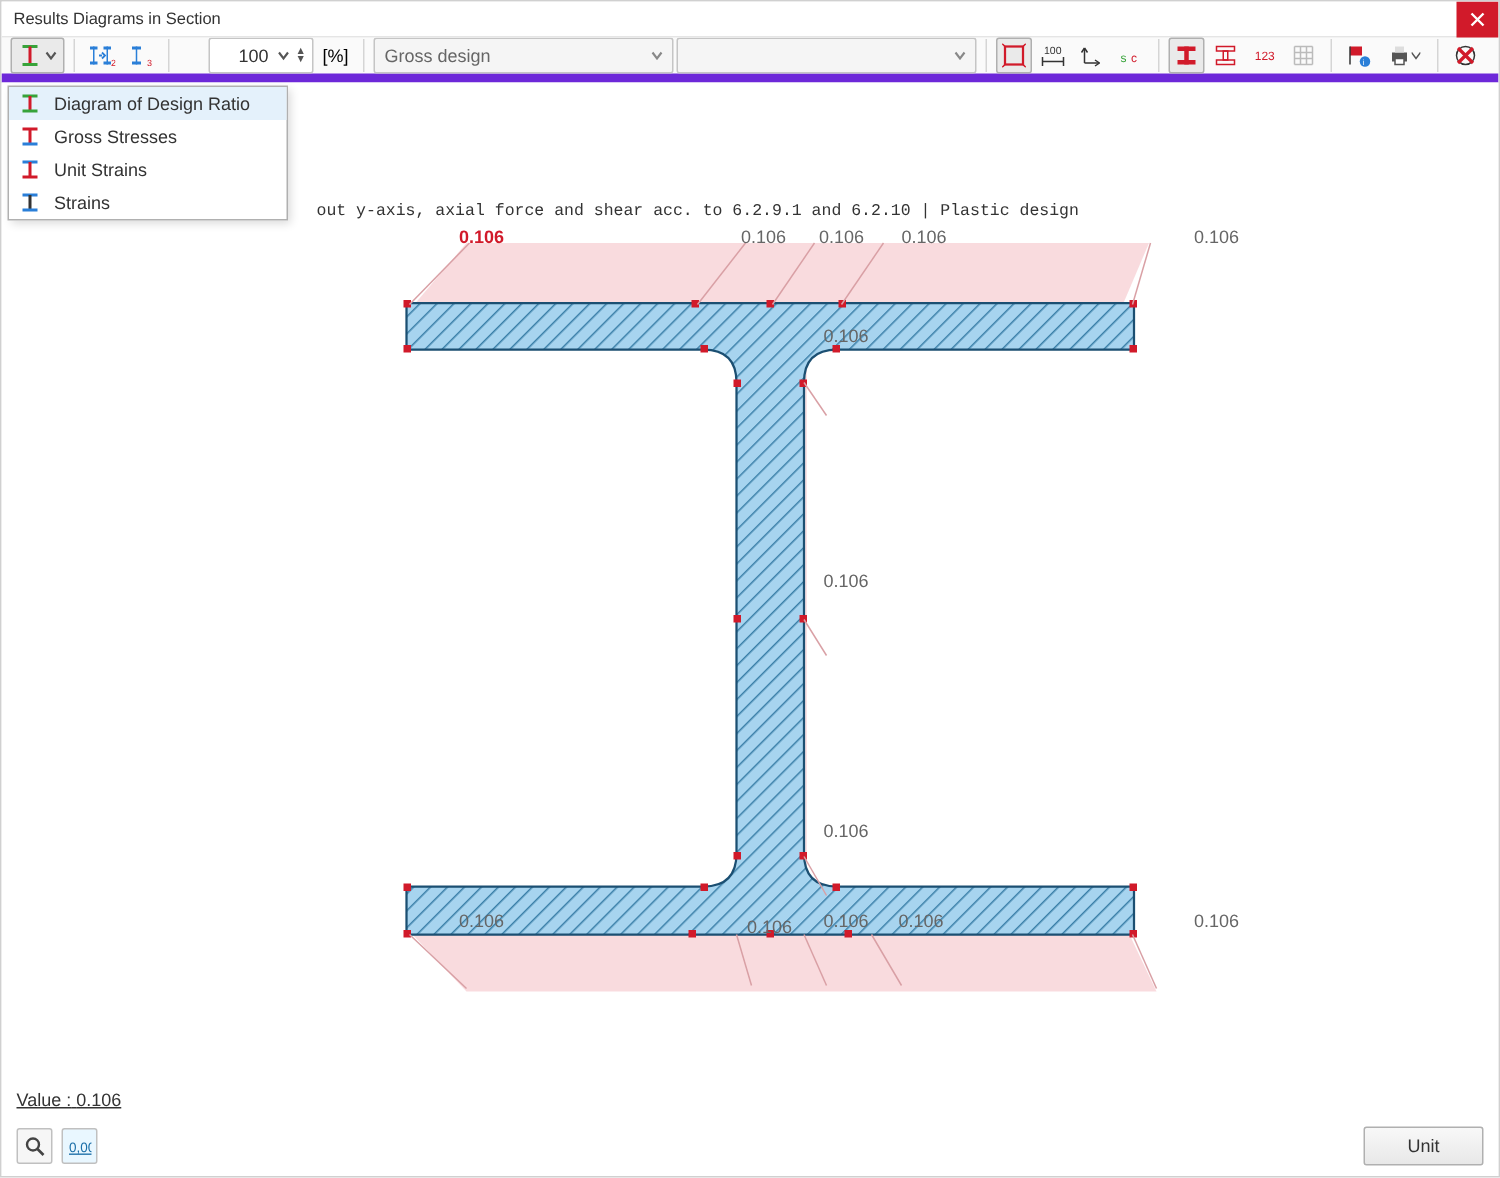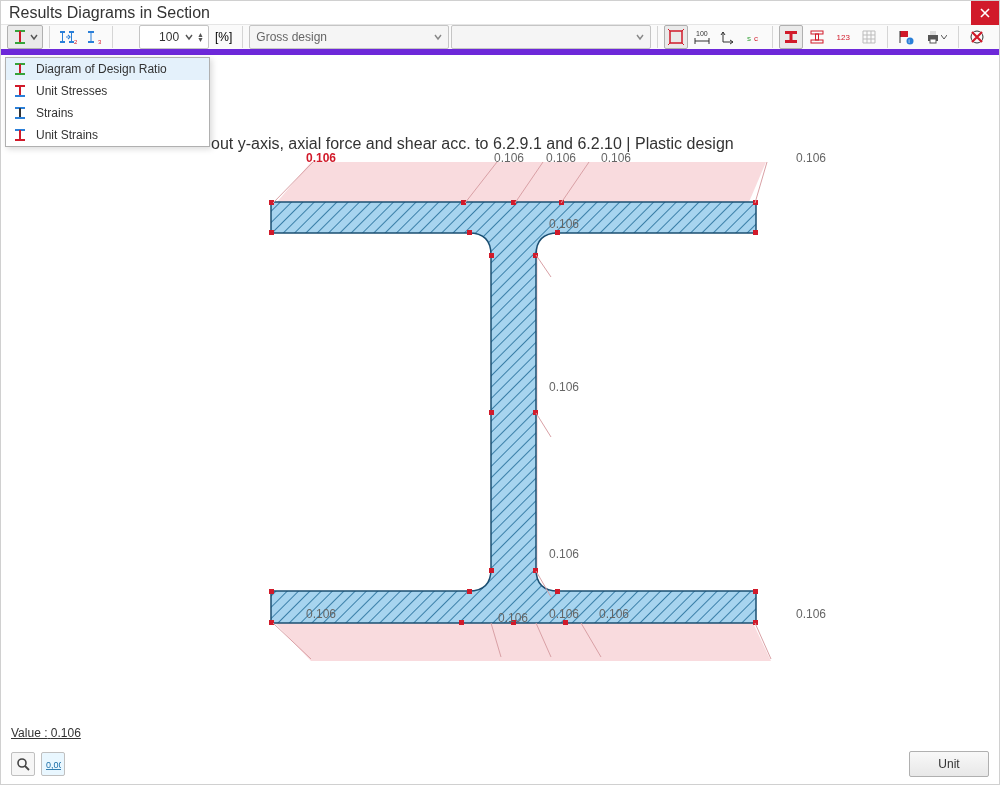--- a/index.html
+++ b/index.html
@@ -18,21 +18,21 @@
   
   .titlebar {
     height: 24px;
     background: #fff;
     display: flex;
     align-items: center;
     padding: 0 6px 0 8px;
     border-bottom: 1px solid #e5e5e5;
     position: relative;
   }
-  .titlebar .title { font-size: 16px; color: #333; }
+  .titlebar .title { font-size: 11px; color: #333; }
   .titlebar .close {
     position: absolute; right: 0; top: 0;
     width: 28px; height: 24px;
     background: #d11a2a;
     color: #fff;
     display: flex; align-items: center; justify-content: center;
     cursor: pointer;
   }
   .titlebar .close svg { width: 10px; height: 10px; }
 
@@ -89,21 +89,21 @@
   }
   .combo .txt { flex: 1; }
   .combo .chev { color: #888; }
   .combo.wide1 { width: 200px; }
   .combo.wide2 { width: 200px; }
 
   
   .dropdown {
     position: absolute;
     left: 4px; top: 56px;
-    width: 205px;
+    width: 187px;
     background: #fff;
     border: 1px solid #b0b0b0;
     box-shadow: 2px 2px 6px rgba(0,0,0,0.15);
     z-index: 100;
   }
   .dropdown .item {
     display: flex;
     align-items: center;
     height: 22px;
     padding: 0 6px;
@@ -117,21 +117,21 @@
   
   .canvas {
     position: relative;
     width: 100%;
     height: calc(100% - 24px - 30px - 40px);
     background: #fff;
   }
   .desc {
     position: absolute;
     left: 210px; top: 80px;
-    font-size: 16px; color: #333;
+    font-size: 11px; color: #333; font-family: Liberation Mono, monospace;
   }
   .val-label {
     position: absolute;
     font-size: 12px;
     color: #666;
   }
   .val-label.hl { color: #d11a2a; font-weight: 600; }
 
   
   .statusbar {
@@ -348,41 +348,41 @@
     <span class="lbl">Diagram of Design Ratio</span>
   </div>
   <div class="item">
     <span class="ic">
       <svg width="14" height="14">
           <line x1="2" y1="2" x2="12" y2="2" stroke="#d11a2a" stroke-width="2"></line>
           <line x1="7" y1="2" x2="7" y2="12" stroke="#d11a2a" stroke-width="2"></line>
           <line x1="2" y1="12" x2="12" y2="12" stroke="#2a7fd8" stroke-width="2"></line>
         </svg>
     </span>
-    <span class="lbl">Unit Stresses</span>
+    <span class="lbl">Gross Stresses</span>
+  </div>
+  <div class="item">
+    <span class="ic">
+      <svg width="14" height="14">
+          <line x1="2" y1="2" x2="12" y2="2" stroke="#2a7fd8" stroke-width="2"></line>
+          <line x1="7" y1="2" x2="7" y2="12" stroke="#d11a2a" stroke-width="2"></line>
+          <line x1="2" y1="12" x2="12" y2="12" stroke="#d11a2a" stroke-width="2"></line>
+        </svg>
+    </span>
+    <span class="lbl">Unit Strains</span>
   </div>
   <div class="item">
     <span class="ic">
       <svg width="14" height="14">
           <line x1="2" y1="2" x2="12" y2="2" stroke="#2a7fd8" stroke-width="2"></line>
           <line x1="7" y1="2" x2="7" y2="12" stroke="#333" stroke-width="2"></line>
           <line x1="2" y1="12" x2="12" y2="12" stroke="#2a7fd8" stroke-width="2"></line>
         </svg>
     </span>
     <span class="lbl">Strains</span>
-  </div>
-  <div class="item">
-    <span class="ic">
-      <svg width="14" height="14">
-          <line x1="2" y1="2" x2="12" y2="2" stroke="#2a7fd8" stroke-width="2"></line>
-          <line x1="7" y1="2" x2="7" y2="12" stroke="#d11a2a" stroke-width="2"></line>
-          <line x1="2" y1="12" x2="12" y2="12" stroke="#d11a2a" stroke-width="2"></line>
-        </svg>
-    </span>
-    <span class="lbl">Unit Strains</span>
   </div>
 </div>
 
 <div class="canvas">
   <div class="desc">out y-axis, axial force and shear acc. to 6.2.9.1 and 6.2.10 | Plastic design</div>
 
   <svg width="760" height="560" style="position:absolute; left:140px; top:82px;">
     <defs>
       <pattern id="hatch" width="8" height="8" patternUnits="userSpaceOnUse" patternTransform="rotate(45)">
         <rect width="8" height="8" fill="#a7d4ef"></rect>

